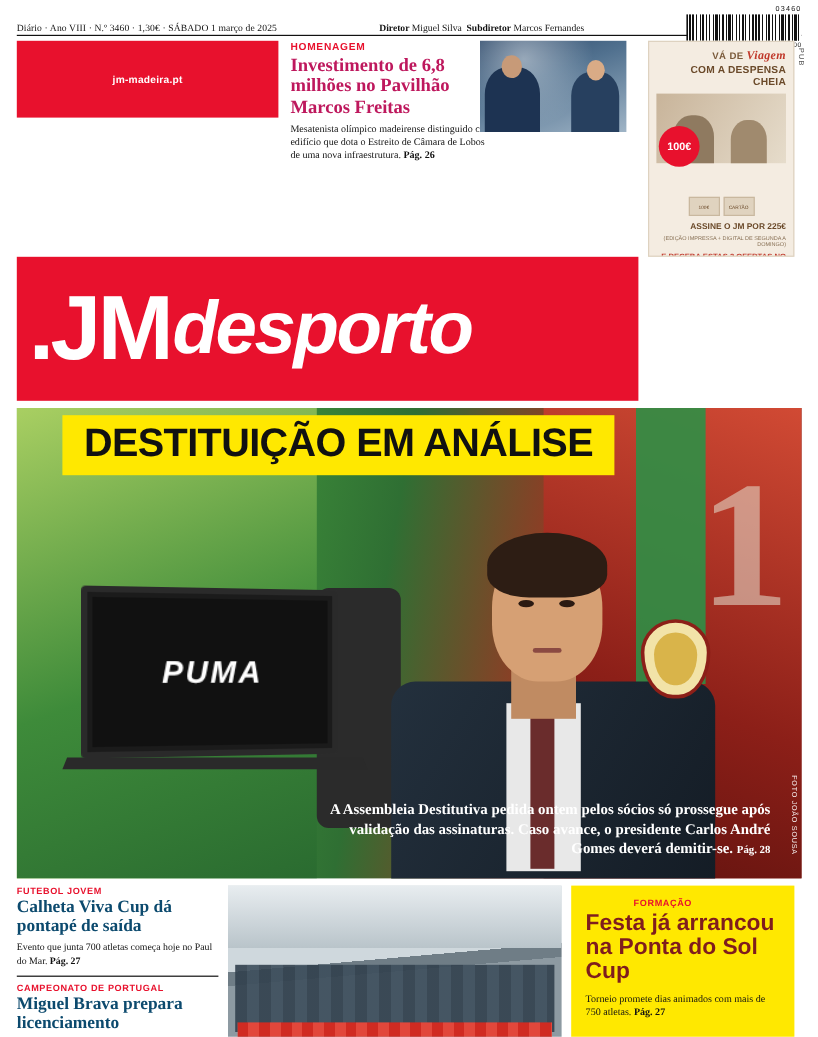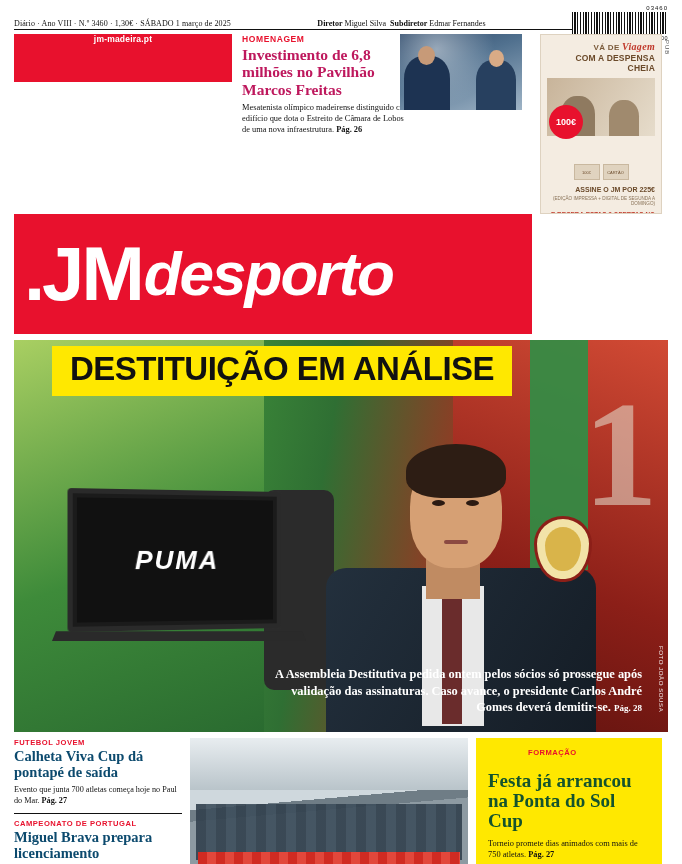--- a/index.html
+++ b/index.html
@@ -29,22 +29,22 @@
       #111 5px 6px, #fff 6px 8px, #111 8px 9px, #fff 9px 11px);
   }
   .barcode-sub { font-size: 5.5px; letter-spacing: .4px; color: #111; margin-top: 1px; }
 
   .rule { height: 1px; background: #111; margin-top: 3px; }
 
   
   .header-grid { display: flex; margin-top: 4px; }
   .logo-col { width: 218px; }
   .logo-top {
-    background: #e8112d; height: 48px; display: flex;
-    justify-content: center;
+    background: #e8112d; height: 64px; display: flex;
+    align-items: center; justify-content: center;
   }
   .logo-url { color: #fff; font-size: 8.5px; font-weight: bold; letter-spacing: .2px; }
   .mid-col { width: 300px; padding: 0 10px; }
   .kicker { color: #e8112d; font-size: 8.5px; font-weight: bold; letter-spacing: .6px; text-transform: uppercase; }
   .mid-head {
     font-family: "Liberation Serif", serif; font-weight: bold;
     font-size: 15.5px; line-height: 1.12; color: #be185d; margin-top: 2px;
   }
   .mid-sub {
     font-family: "Liberation Serif", serif; font-size: 8.4px; line-height: 1.3;
@@ -168,36 +168,36 @@
     width: 278px; height: 166px; background: linear-gradient(175deg,#cfd8dd 0 38%, #6f7d86 38% 44%, #8d9aa2 44% 100%);
     position: relative; overflow: hidden;
   }
   .bt-photo .tent { position:absolute; left:0; top:0; width:100%; height: 52px; background: linear-gradient(180deg,#e8edf0,#b9c4ca); }
   .bt-photo .crowd { position:absolute; left: 6px; bottom: 44px; width: 266px; height: 56px; background: repeating-linear-gradient(90deg,#31404d 0 10px,#3d4e5c 10px 20px); opacity:.9;}
   .bt-photo .kids { position:absolute; left: 8px; bottom: 10px; width: 262px; height: 42px; background: repeating-linear-gradient(90deg,#d02b22 0 9px,#e2473b 9px 18px); }
   .bt-right {
     width: 186px; background: #ffe800; padding: 10px 12px; margin-left: 8px;
   }
   .br-kicker { color: #e8112d; font-size: 7.6px; font-weight: bold; letter-spacing: .5px; text-transform: uppercase; margin-left: 40px; }
-  .br-head { font-family: Liberation Serif, serif; font-weight: bold; font-size: 19px; line-height: 1.06; color:#14532d; margin-top: 14px; }
+  .br-head { font-family: Liberation Sans, sans-serif; font-weight: bold; font-size: 19px; line-height: 1.06; color:#7f1d1d; margin-top: 3px; }
   .br-body { font-family: "Liberation Serif", serif; font-size: 8.4px; line-height: 1.3; color:#111; margin-top: 8px; }
   .br-body .pag { font-weight: bold; }
 </style>
 </head>
 <body>
 
 <div class="page">
 
   <div class="topbar">
     <div class="topbar-left">Diário · Ano VIII · N.º 3460 · 1,30€ · SÁBADO 1 março de 2025</div>
     <div class="topbar-center">
       <b>Diretor</b>
       <span>Miguel Silva</span>
       &nbsp;<b>Subdiretor</b>
-      <span>Edmar Fernandes</span>
+      <span>Marcos Fernandes</span>
     </div>
     <div class="barcode-wrap">
       <div class="barcode-num">03460</div>
       <div class="barcode"></div>
       <div class="barcode-sub">9 771218 361000</div>
     </div>
   </div>
   <div class="rule"></div>
 
   <div class="header-grid">

